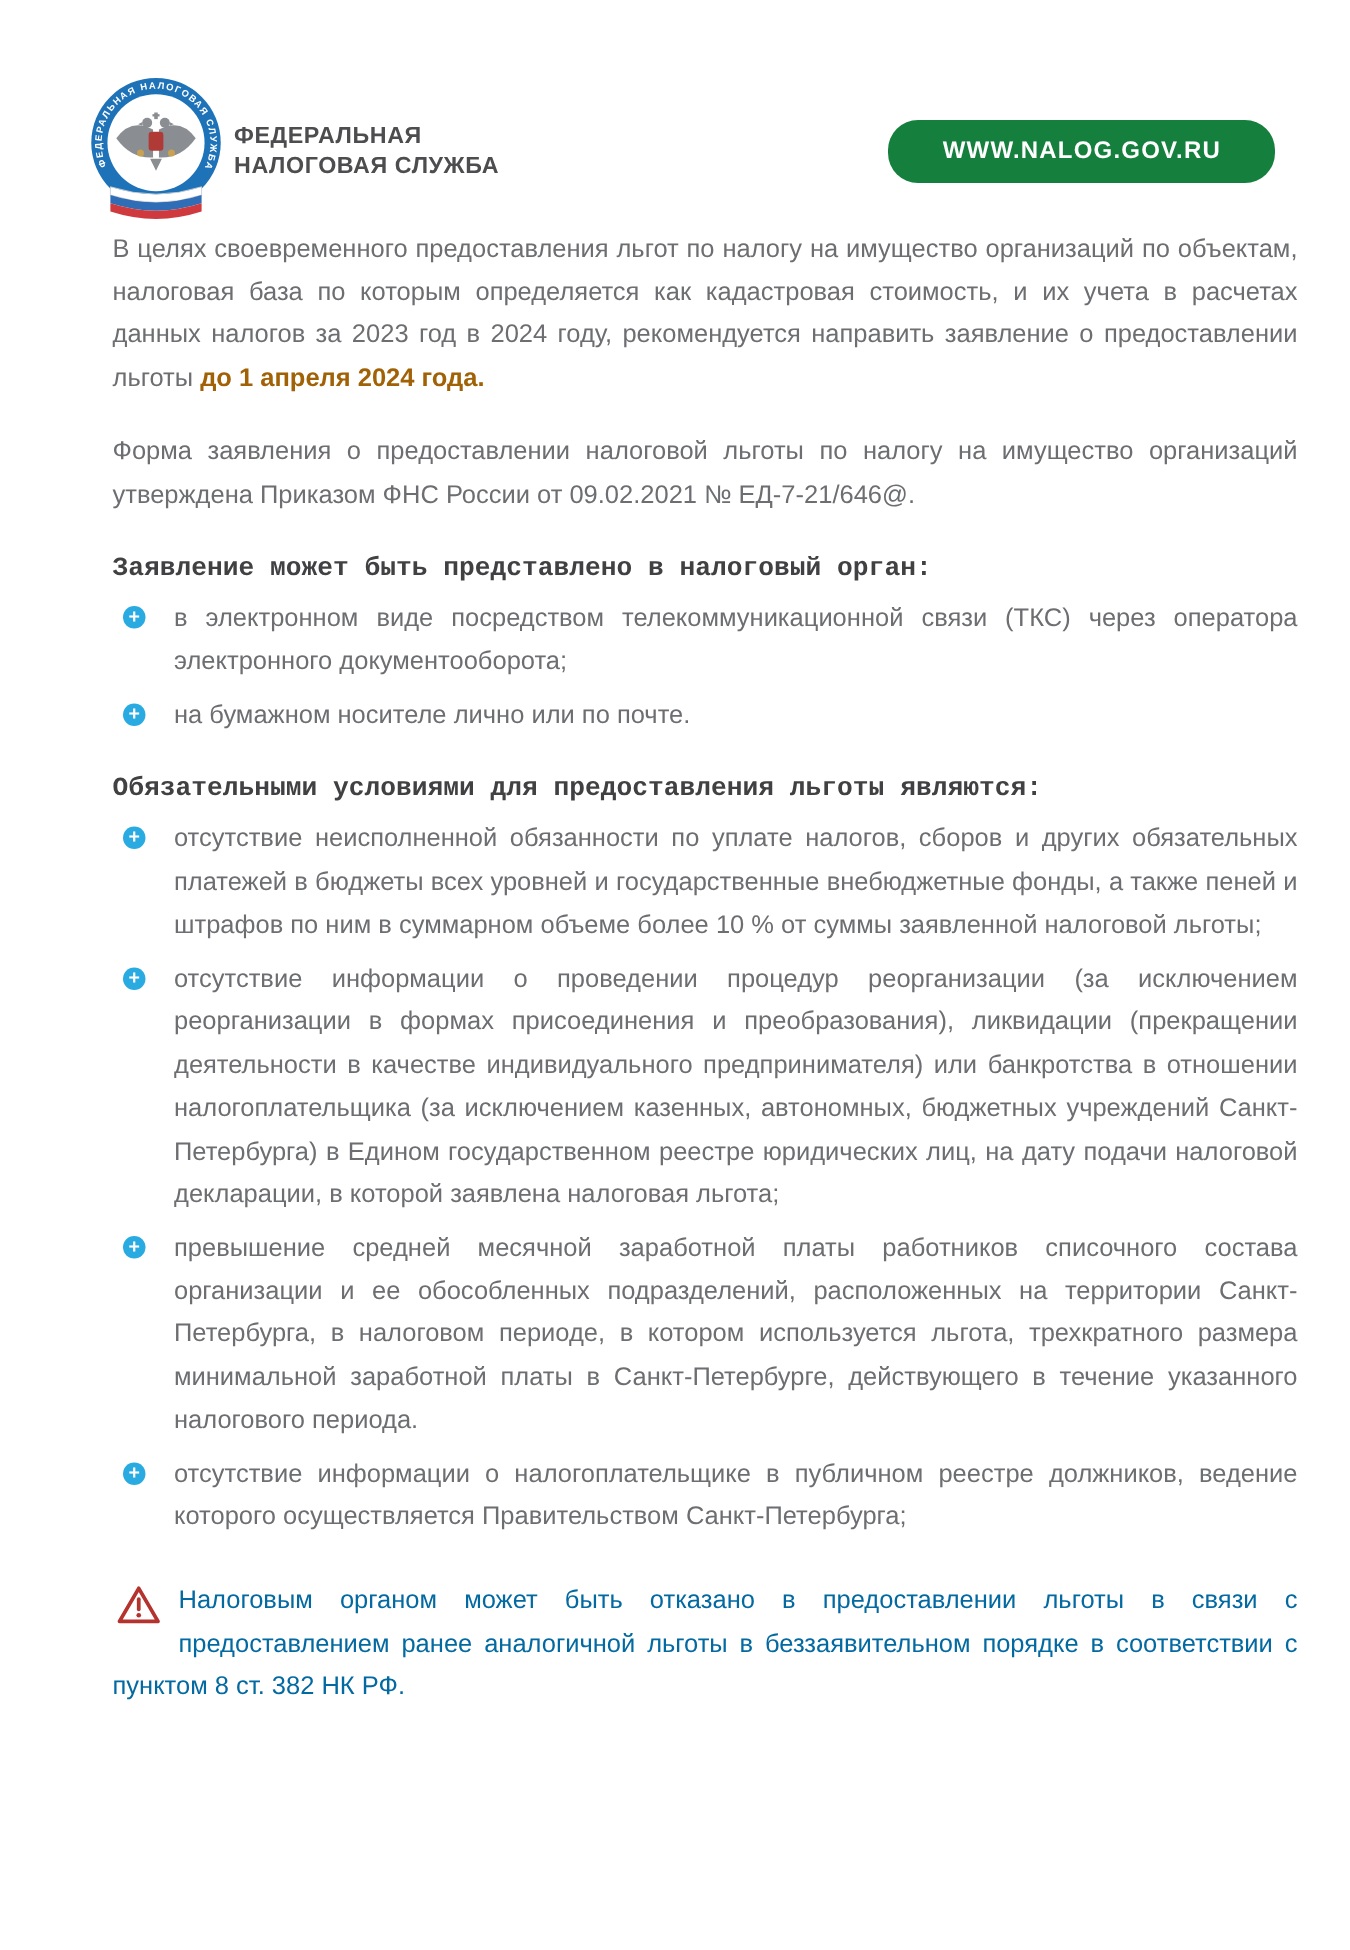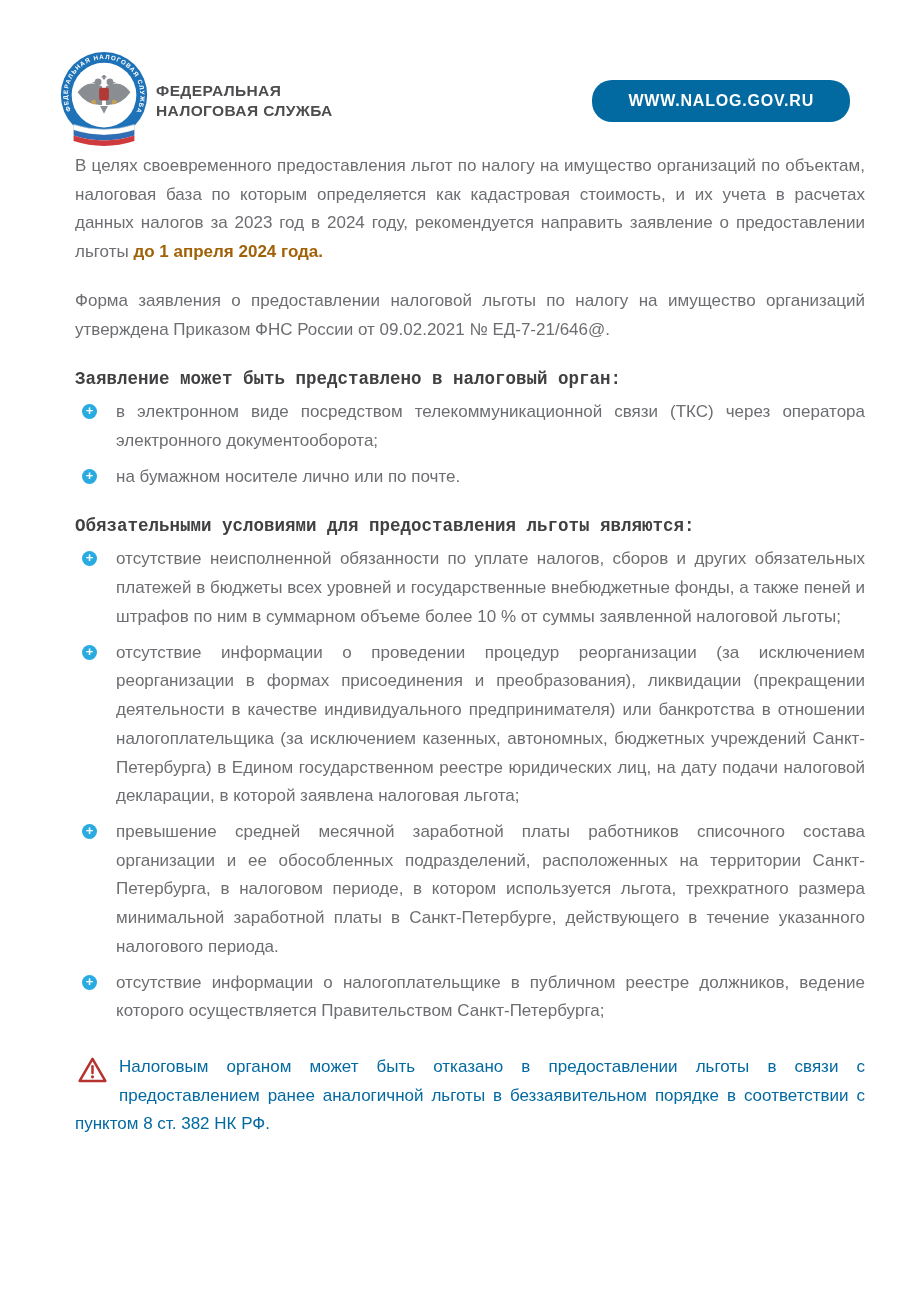--- a/index.html
+++ b/index.html
@@ -13,21 +13,21 @@
 
   
   .header { display:flex; align-items:center; padding:50px 50px 0 56px; }
   .logo-wrap { width:96px; height:102px; flex:0 0 auto; }
   .agency-name {
     margin-left:4px; color:#4d4d4f; font-weight:bold;
     font-size:15.5px; line-height:1.28; letter-spacing:0.4px;
     text-transform:uppercase;
   }
   .site-btn {
-    margin-left:auto; background:#0369a1; color:#fff;
+    margin-left:auto; background:#15803d; color:#fff;
     font-family:"Liberation Sans", sans-serif;
     font-weight:bold; font-size:16px; letter-spacing:0.8px;
     border:none; border-radius:20px; padding:12px 36px; cursor:pointer;
   }
 
   
   .content { padding:0 35px 0 75px; }
   .doc-title {
     font-size:29px; color:#4d4d4f; font-weight:bold;
     margin:44px 0 28px 0; letter-spacing:0.2px;

